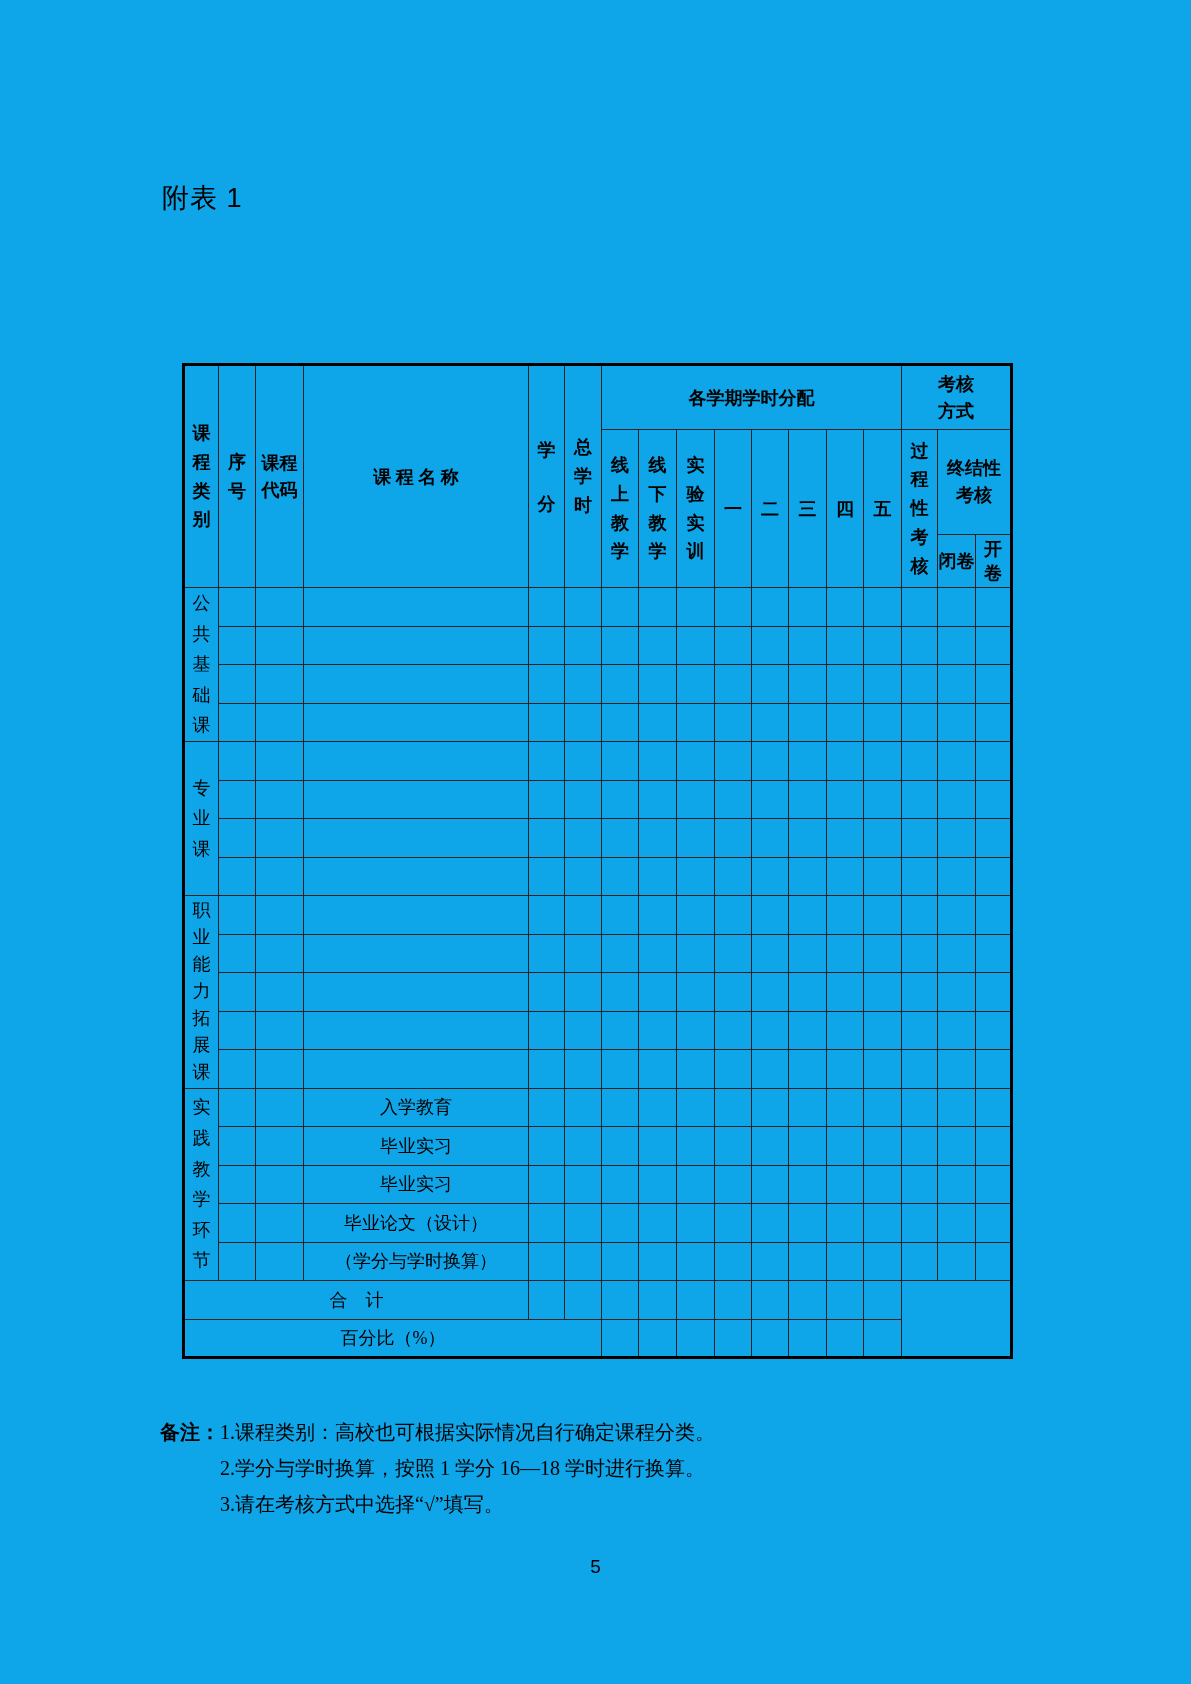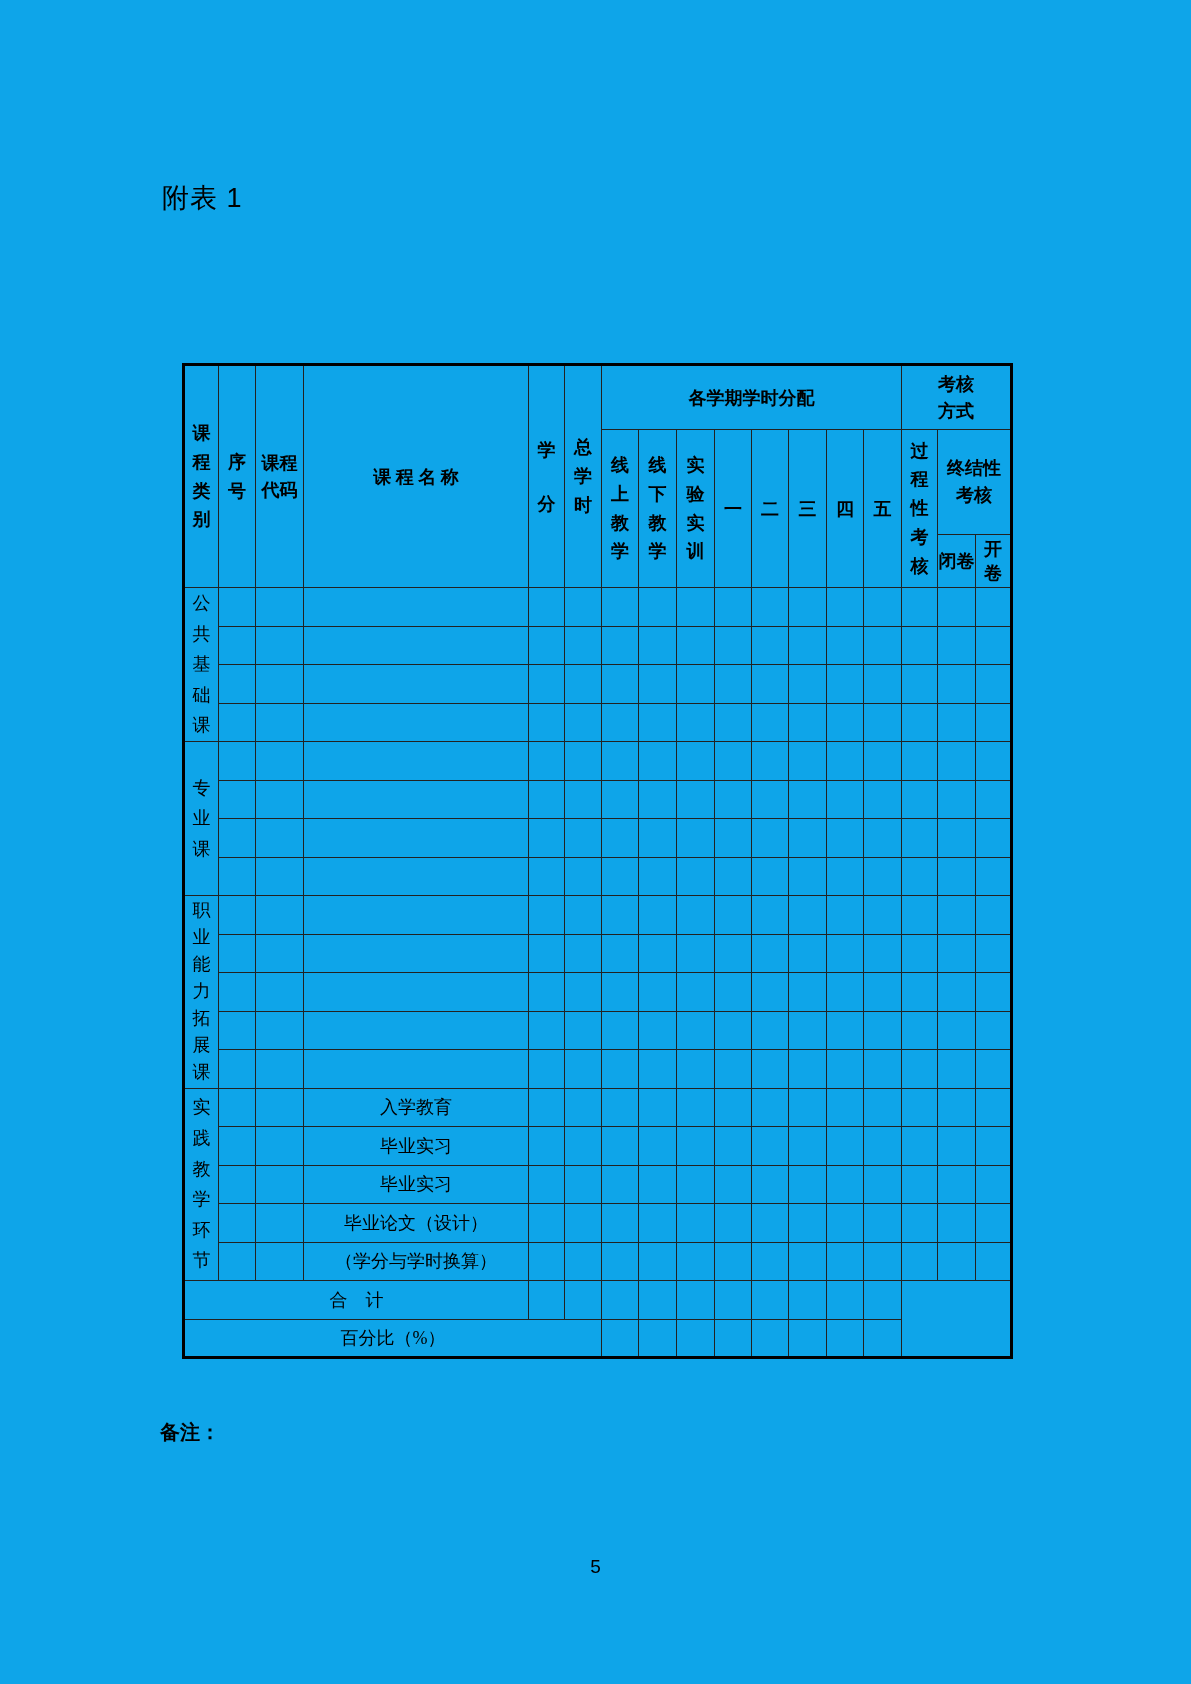--- a/index.html
+++ b/index.html
@@ -515,17 +515,22 @@
           <td></td>
           <td></td>
           <td></td>
           <td></td>
       </tr>
     </tbody>
   </table>
 
   <div class="notes">
     <span class="nlabel">备注：</span>
+    <div class="nitems">
+      <div>1.课程类别：高校也可根据实际情况自行确定课程分类。</div>
+      <div>2.学分与学时换算，按照 1 学分 16—18 学时进行换算。</div>
+      <div>3.请在考核方式中选择“√”填写。</div>
+    </div>
   </div>
 
   <div class="pagenum">5</div>
 
 </div>
 
 </body></html>

